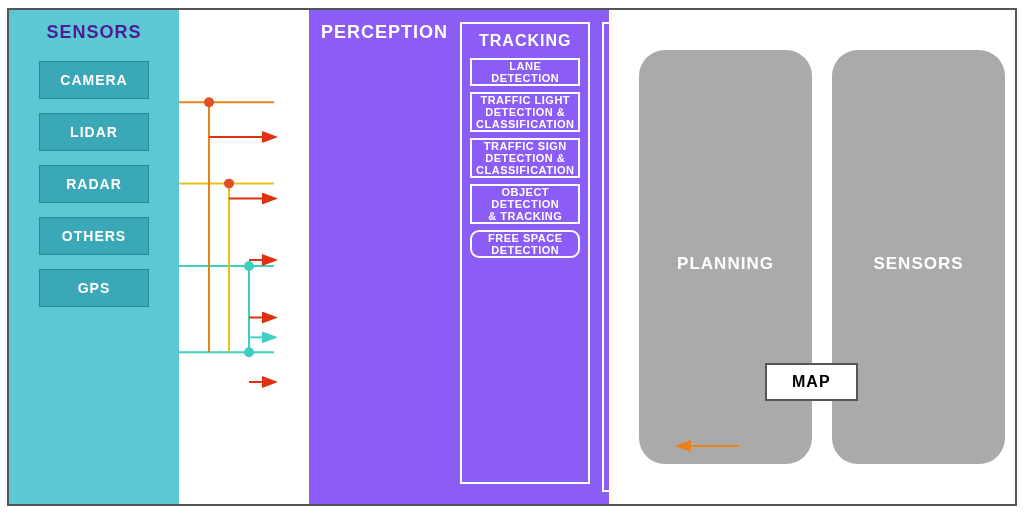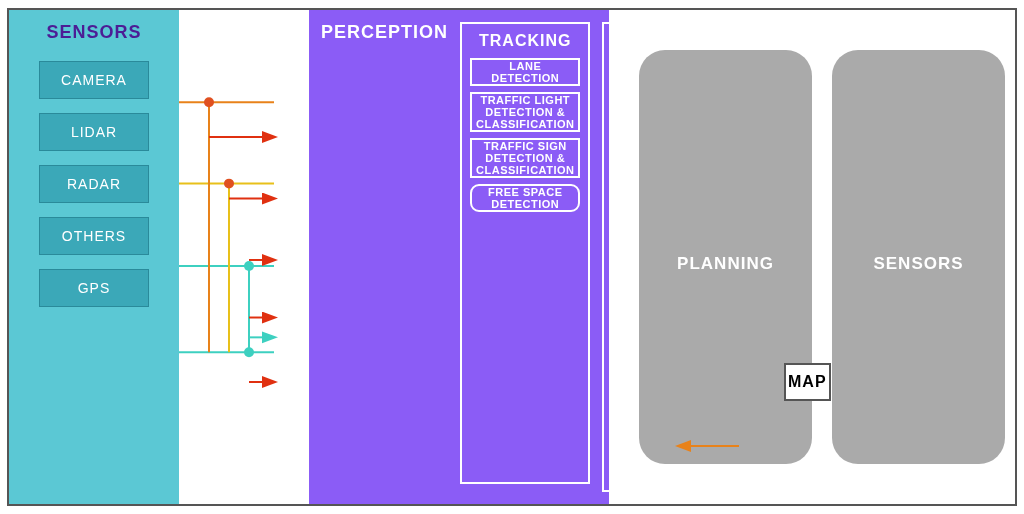--- a/index.html
+++ b/index.html
@@ -38,21 +38,21 @@
       font-size: 18px;
       font-weight: bold;
       letter-spacing: 1px;
       margin-bottom: 18px;
       text-align: right;
     }
     .sensor-box {
       background: #3ba8b8;
       color: #fff;
       font-size: 14px;
-      font-weight: normal;
+      font-weight: bold;
       letter-spacing: 1px;
       width: 110px;
       text-align: center;
       padding: 10px 8px;
       margin-bottom: 14px;
       border: 1px solid #2a8a9a;
     }
 
     
     .connections-area {
@@ -150,23 +150,23 @@
 
     
     .map-box {
       position: absolute;
       border: 2px solid #555;
       background: #fff;
       color: #000;
       font-size: 16px;
       font-weight: bold;
       letter-spacing: 1px;
-      padding: 8px 2px;
+      padding: 8px 25px;
       bottom: 55px;
-      left: 115px;
+      left: 96px;
     }
 
     
     .connections-svg {
       position: absolute;
       top: 0;
       left: 0;
       width: 100%;
       height: 100%;
       pointer-events: none;
@@ -234,20 +234,21 @@
   </div>
 
   <div class="perception-panel">
     <div class="perception-title">PERCEPTION</div>
 
     <div class="detection-box">
       <div class="detection-title">TRACKING</div>
       <div class="detection-item">LANE DETECTION</div>
       <div class="detection-item">TRAFFIC LIGHT<br>DETECTION &amp; CLASSIFICATION</div>
       <div class="detection-item">TRAFFIC SIGN<br>DETECTION &amp; CLASSIFICATION</div>
+      <div class="detection-item">OBJECT DETECTION<br>&amp; TRACKING</div>
       <div class="detection-item">FREE SPACE DETECTION</div>
     </div>
 
     <div class="localization-box">LOCALIZATION</div>
   </div>
 
   <div class="right-area">
     <div class="right-panels">
       <div class="right-panel">
         <span class="right-panel-title">PLANNING</span>

